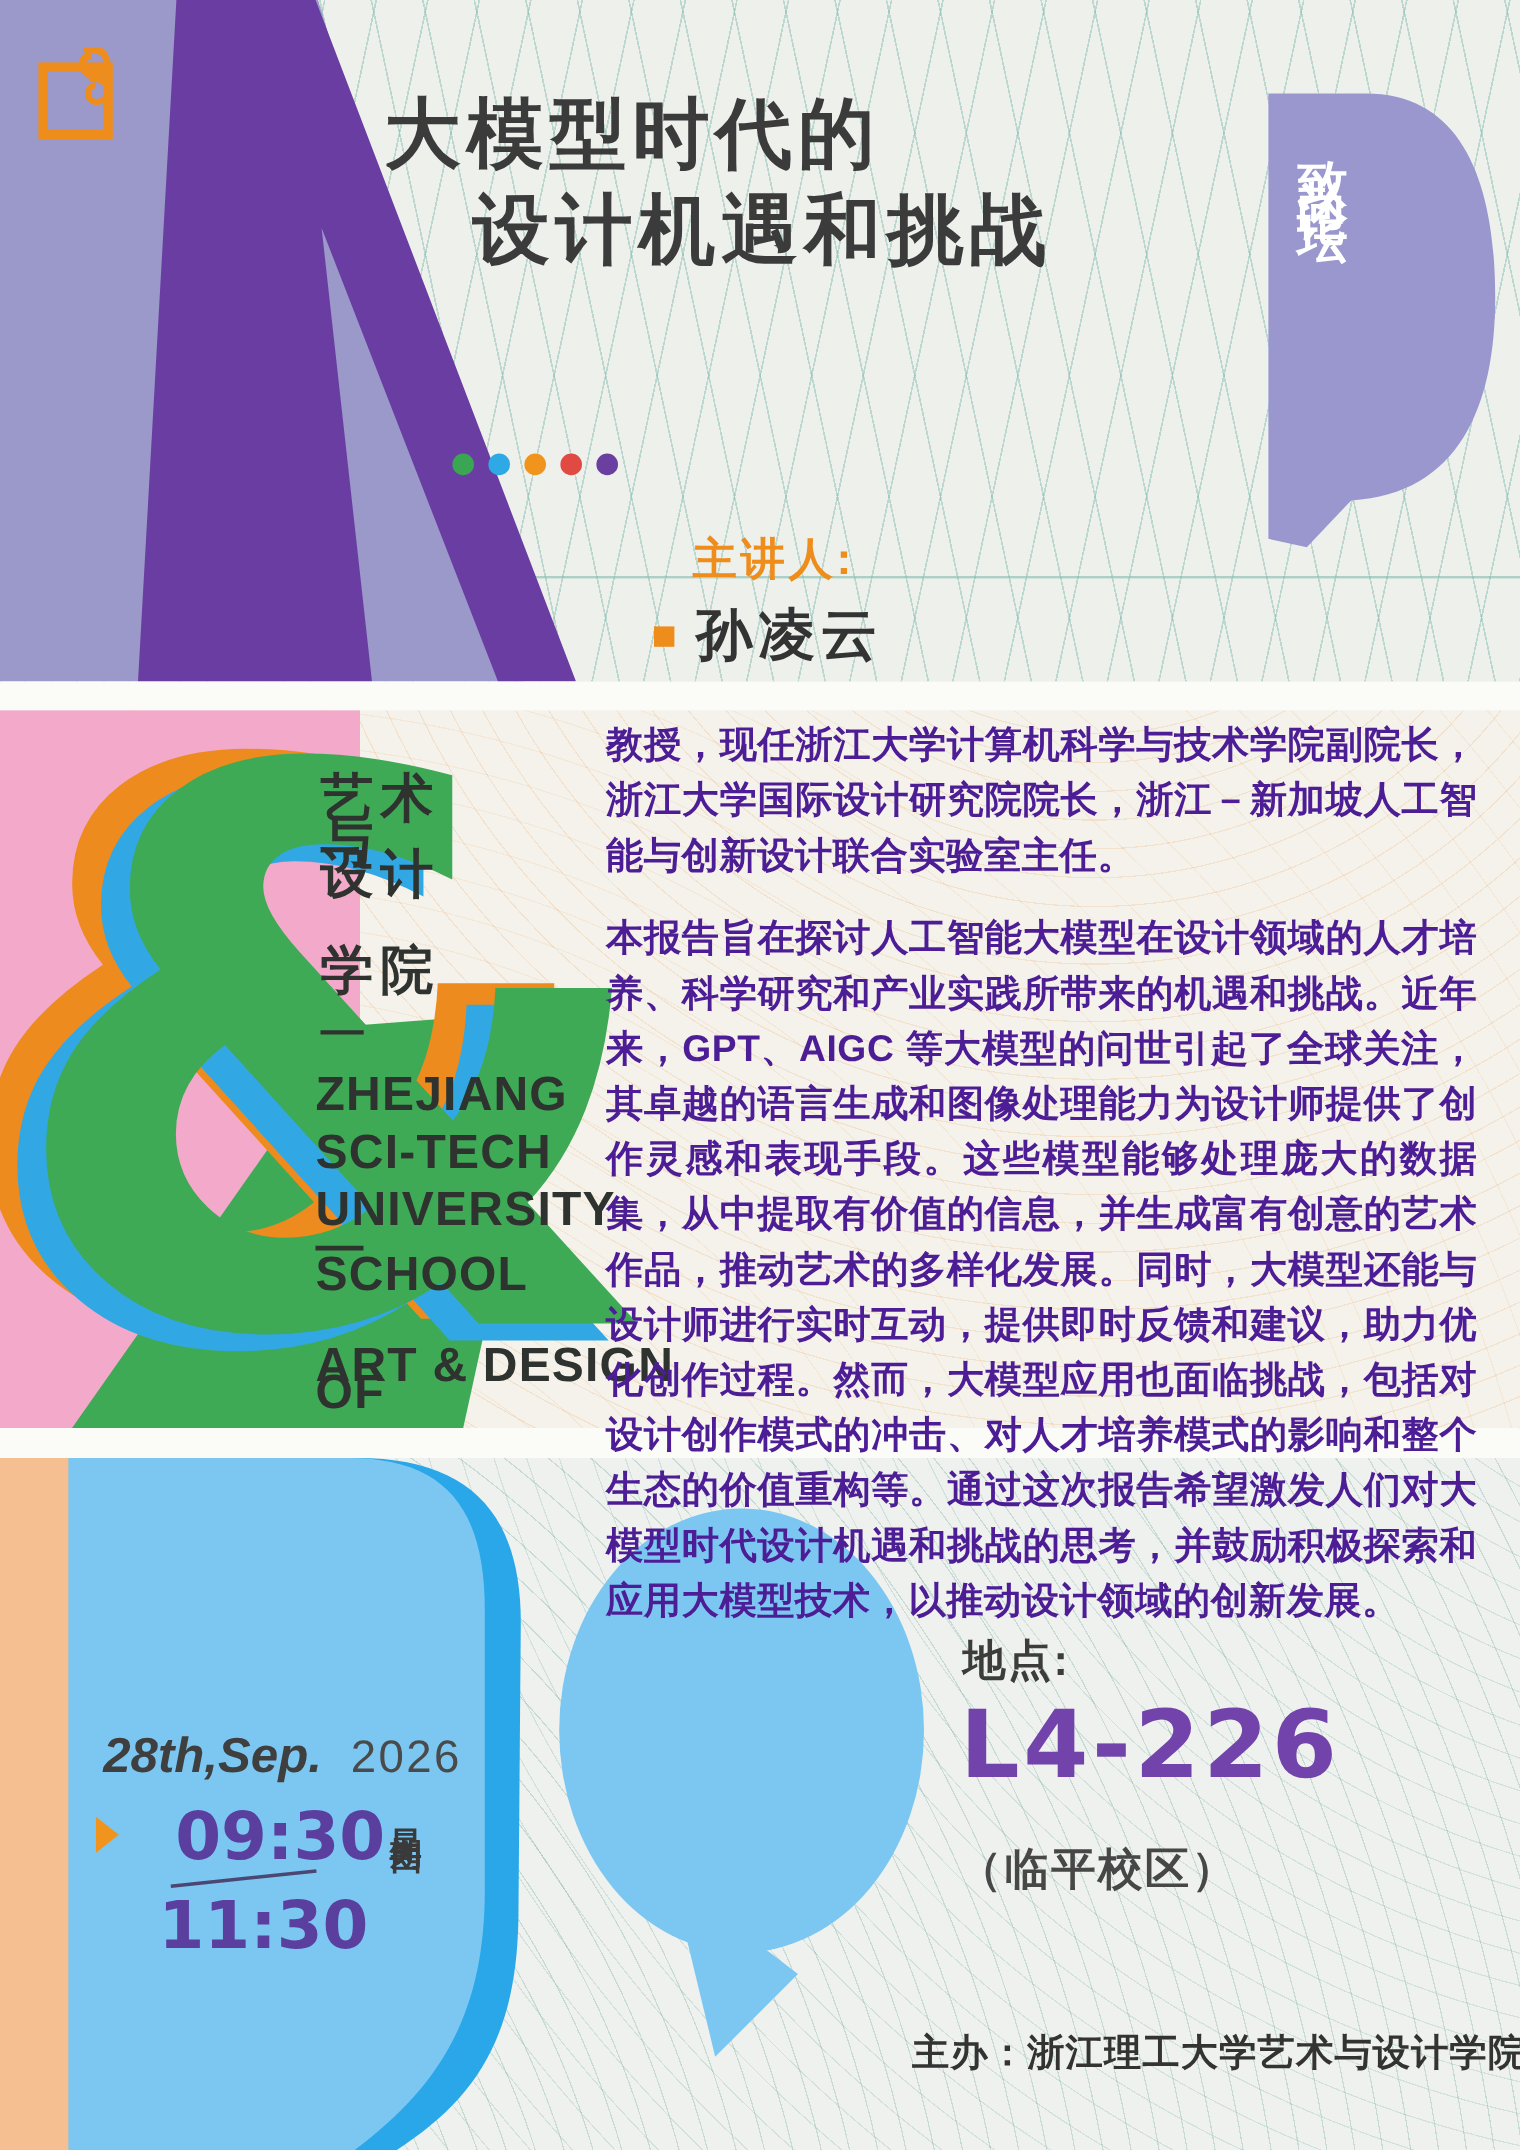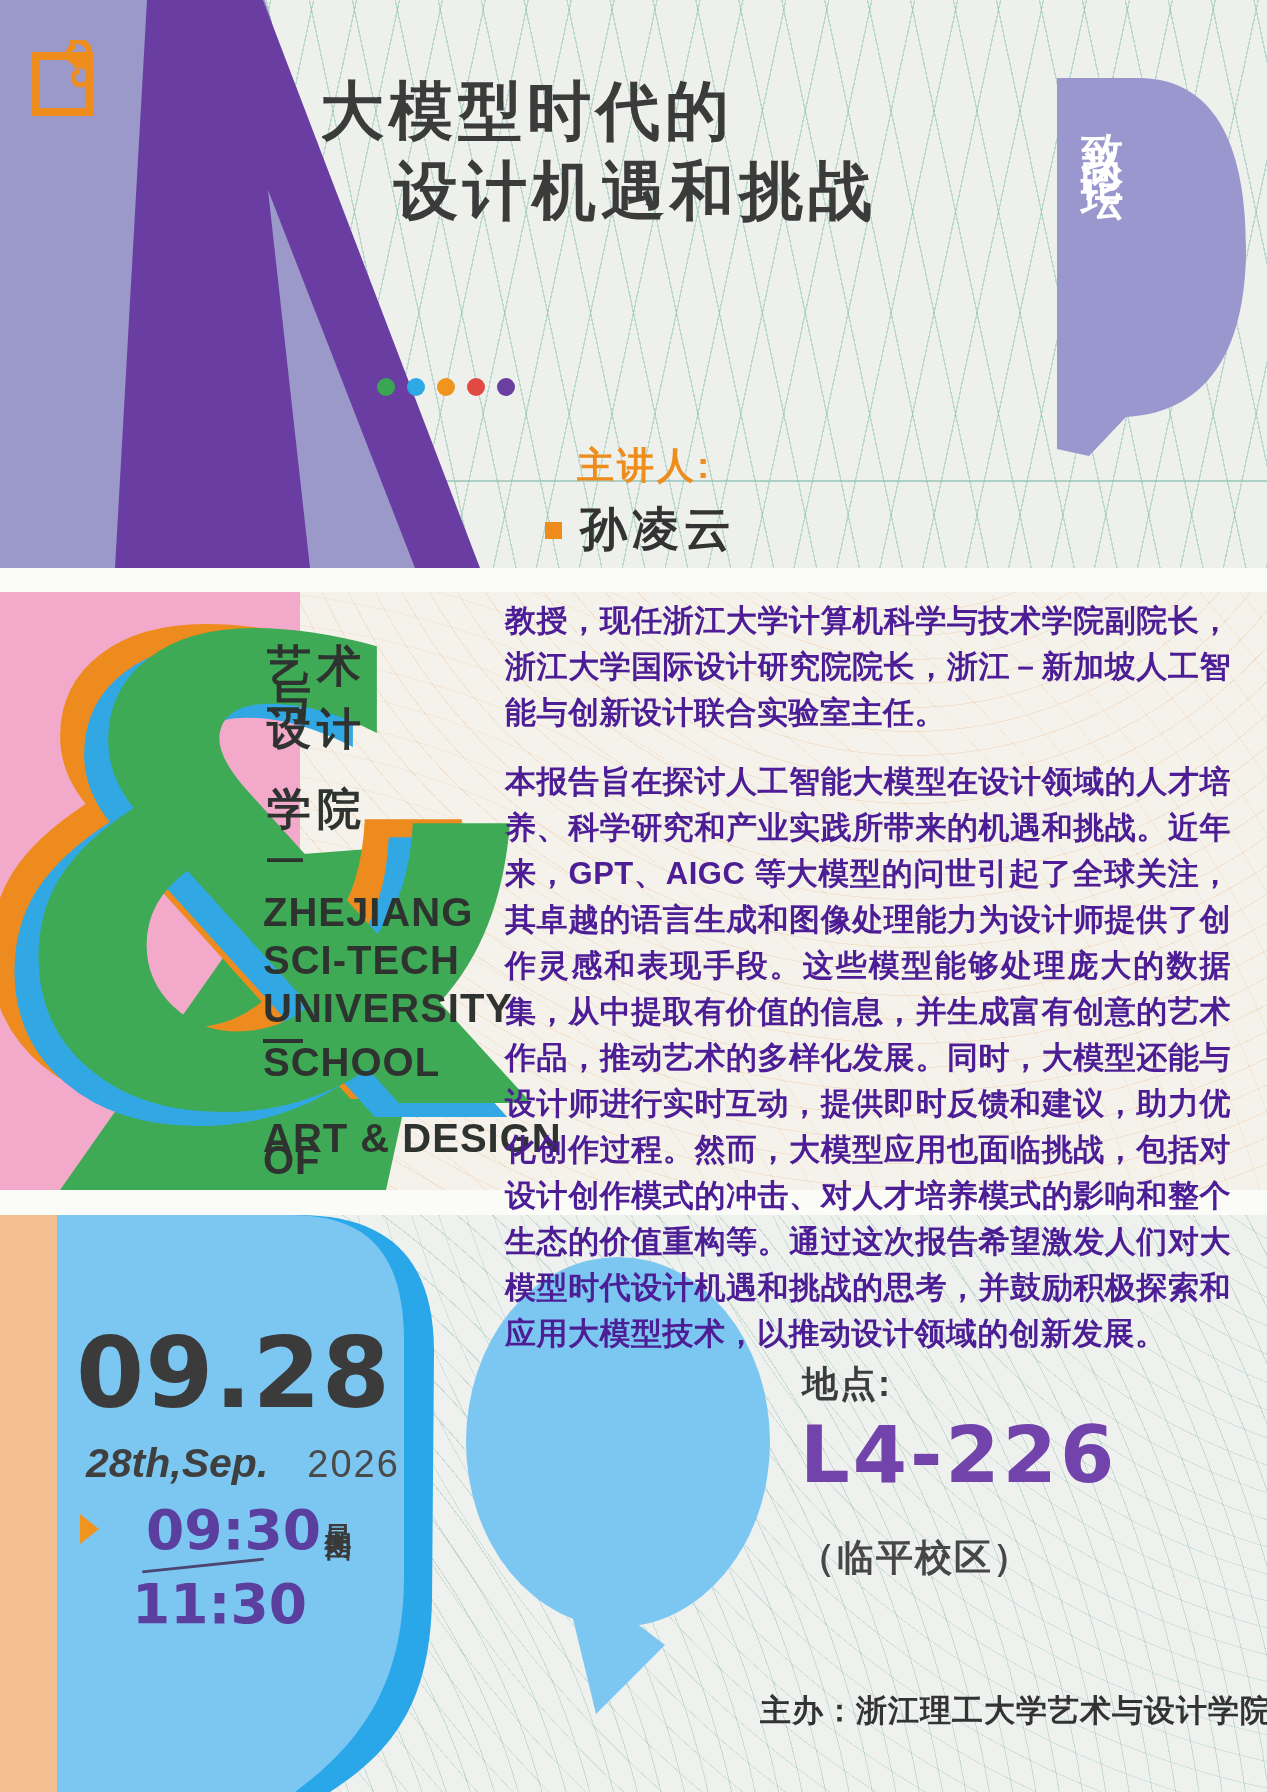--- a/index.html
+++ b/index.html
@@ -51,21 +51,21 @@
   .spk-name{left:580px;top:498px;font-size:47px;font-weight:900;color:#333;letter-spacing:5px;z-index:3;}
   .cn-row{left:267px;font-size:44px;font-weight:800;color:#2e332f;letter-spacing:6px;line-height:1;z-index:3;white-space:nowrap;}
   .en-row{left:263px;font-size:40px;font-weight:800;color:#2e332f;letter-spacing:1px;line-height:1;z-index:3;white-space:nowrap;}
   .body-text{left:505px;top:598px;width:726px;z-index:3;color:#4c1d95;font-size:31px;line-height:46px;
     font-weight:600;text-align:justify;letter-spacing:.5px;}
   .body-text p{margin:0;}
   .body-text p + p{margin-top:23px;}
   .peach-strip{left:0;top:1215px;width:57px;height:577px;background:#f5bf92;z-index:1;}
   .date-big{left:76px;top:1316px;font-family:"DejaVu Sans",sans-serif;font-size:98px;font-weight:800;
     color:#3b3b3b;letter-spacing:1px;z-index:3;}
-  .date-sub{left:86px;top:1440px;z-index:3;display:flex;align-items:baseline;gap:39px;}
+  .date-sub{left:86px;top:1440px;z-index:3;display:flex;align-items:baseline;gap:24px;}
   .date-sub .d1{font-size:41px;font-style:italic;font-weight:800;color:#3f3f3f;}
   .date-sub .d2{font-size:38px;font-weight:500;color:#4a4a4a;letter-spacing:2px;}
   .play-tri{left:80px;top:1514px;width:0;height:0;border-left:19px solid #f0941e;
     border-top:15px solid transparent;border-bottom:15px solid transparent;z-index:3;}
   .time-start{left:146px;top:1498px;font-family:"DejaVu Sans",sans-serif;font-size:55px;font-weight:800;color:#5b3f9f;z-index:3;}
   .time-line{left:142px;top:1564px;width:122px;height:3px;background:#4c4673;transform:rotate(-6deg);z-index:3;}
   .time-end{left:132px;top:1572px;font-family:"DejaVu Sans",sans-serif;font-size:55px;font-weight:800;color:#5b3f9f;z-index:3;}
   .weekday{left:320px;top:1502px;z-index:3;color:#3a3a3a;font-size:27px;font-weight:700;
     writing-mode:vertical-rl;text-orientation:upright;letter-spacing:7px;}
   .venue-label{left:802px;top:1360px;font-size:36px;font-weight:800;color:#3c3c3c;letter-spacing:2px;z-index:3;}
@@ -148,21 +148,20 @@
   <div class="abs en-row" style="top:1042px;">SCHOOL</div>
   <div class="abs en-row" style="top:1140px;">OF</div>
   <div class="abs en-row" style="top:1118px;">ART &amp; DESIGN</div>
 
   <div class="abs body-text">
     <p>教授，现任浙江大学计算机科学与技术学院副院长，浙江大学国际设计研究院院长，浙江－新加坡人工智能与创新设计联合实验室主任。</p>
     <p>本报告旨在探讨人工智能大模型在设计领域的人才培养、科学研究和产业实践所带来的机遇和挑战。近年来，GPT、AIGC 等大模型的问世引起了全球关注，其卓越的语言生成和图像处理能力为设计师提供了创作灵感和表现手段。这些模型能够处理庞大的数据集，从中提取有价值的信息，并生成富有创意的艺术作品，推动艺术的多样化发展。同时，大模型还能与设计师进行实时互动，提供即时反馈和建议，助力优化创作过程。然而，大模型应用也面临挑战，包括对设计创作模式的冲击、对人才培养模式的影响和整个生态的价值重构等。通过这次报告希望激发人们对大模型时代设计机遇和挑战的思考，并鼓励积极探索和应用大模型技术，以推动设计领域的创新发展。</p>
   </div>
 
   <div class="abs peach-strip"></div>
-  <div class="abs date-big">09.28</div>
   <div class="abs date-sub">
     <span class="d1">28th,Sep.</span>
     <span class="d2">2026</span>
   </div>
   <div class="abs play-tri"></div>
   <div class="abs time-start">09:30</div>
   <div class="abs time-line"></div>
   <div class="abs time-end">11:30</div>
   <div class="abs weekday">星期四</div>
 

